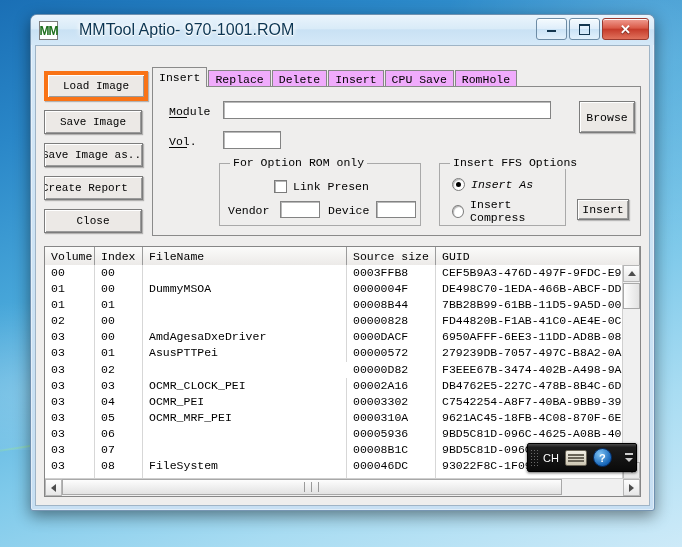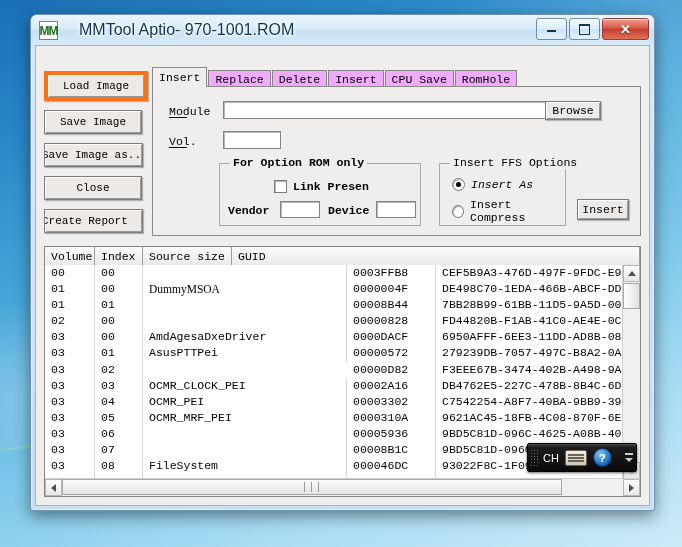--- a/index.html
+++ b/index.html
@@ -211,48 +211,48 @@
         </div>
     </div>
   </div>
 
   <div id="client">
 
     <div id="leftbtns">
       <div class="lbtn main">Load Image</div>
       <div class="lbtn">Save Image</div>
       <div class="lbtn clip">Save Image as..</div>
+      <div class="lbtn clip">Create Report</div>
       <div class="lbtn">Close</div>
-      <div class="lbtn clip">Create Report</div>
     </div>
 
     <div id="tabctl">
       <div id="tabstrip">
         <div class="tab active">Insert</div>
         <div class="tab">Replace</div>
         <div class="tab">Delete</div>
         <div class="tab">Insert</div>
         <div class="tab">CPU Save</div>
         <div class="tab">RomHole</div>
       </div>
 
       <div id="tabpage">
 
         <div class="flabel" style="left:16px;top:18px;">
           <span>Module</span><span class="clipline"></span>
         </div>
         <div class="ftext" style="left:70px;top:14px;width:328px;height:18px;"></div>
-        <div class="fbtn" style="left:392px;top:14px;width:56px;height:19px;">Browse</div>
+        <div class="fbtn" style="left:426px;top:14px;width:56px;height:32px;">Browse</div>
 
         <div class="flabel" style="left:16px;top:48px;">
           <span>Vol.</span><span class="clipline"></span>
         </div>
         <div class="ftext" style="left:70px;top:44px;width:58px;height:18px;"></div>
 
-        <div class="group" style="left:66px;top:76px;width:202px;height:63px;font-weight:bold;">
+        <div class="group" style="left:66px;top:76px;width:202px;height:63px;">
           <span class="gtitle">For Option ROM only</span>
           <div class="chk" style="left:54px;top:16px;">
             <span class="chkbox"></span>
             <span>Link Presen</span>
           </div>
           <div class="flabel" style="left:8px;top:40px;">Vendor</div>
           <div class="ftext" style="left:60px;top:37px;width:40px;height:17px;"></div>
           <div class="flabel" style="left:108px;top:40px;">Device</div>
           <div class="ftext" style="left:156px;top:37px;width:40px;height:17px;"></div>
         </div>
@@ -270,36 +270,37 @@
         </div>
 
         <div class="fbtn" style="left:424px;top:112px;width:52px;height:21px;">Insert</div>
       </div>
     </div>
 
     <div id="listwrap">
       <div id="lvhead">
         <div class="hc" style="width:50px;">Volume</div>
         <div class="hc" style="width:48px;">Index</div>
+        <div class="hc" style="width:204px;">FileName</div>
         <div class="hc" style="width:89px;">Source size</div>
         <div class="hc" style="flex:1;">GUID</div>
       </div>
 
       <div id="lvbody">
           <div class="row">
             <div class="cell" style="width: 50px;">00</div>
             <div class="cell" style="width: 48px;">00</div>
             <div class="cell" style="width: 204px;"></div>
             <div class="cell" style="width: 89px;">0003FFB8</div>
             <div class="cell guid" style="flex: 1 1 0%;">CEF5B9A3-476D-497F-9FDC-E9814</div>
           </div>
           <div class="row">
             <div class="cell" style="width: 50px;">01</div>
             <div class="cell" style="width: 48px;">00</div>
-            <div class="cell" style="width: 204px; font-family: Liberation Serif, serif;">DummyMSOA</div>
+            <div class="cell" style="width: 204px;">DummyMSOA</div>
             <div class="cell" style="width: 89px;">0000004F</div>
             <div class="cell guid" style="flex: 1 1 0%;">DE498C70-1EDA-466B-ABCF-DD3AB</div>
           </div>
           <div class="row">
             <div class="cell" style="width: 50px;">01</div>
             <div class="cell" style="width: 48px;">01</div>
             <div class="cell" style="width: 204px;"></div>
             <div class="cell" style="width: 89px;">00008B44</div>
             <div class="cell guid" style="flex: 1 1 0%;">7BB28B99-61BB-11D5-9A5D-00902</div>
           </div>

